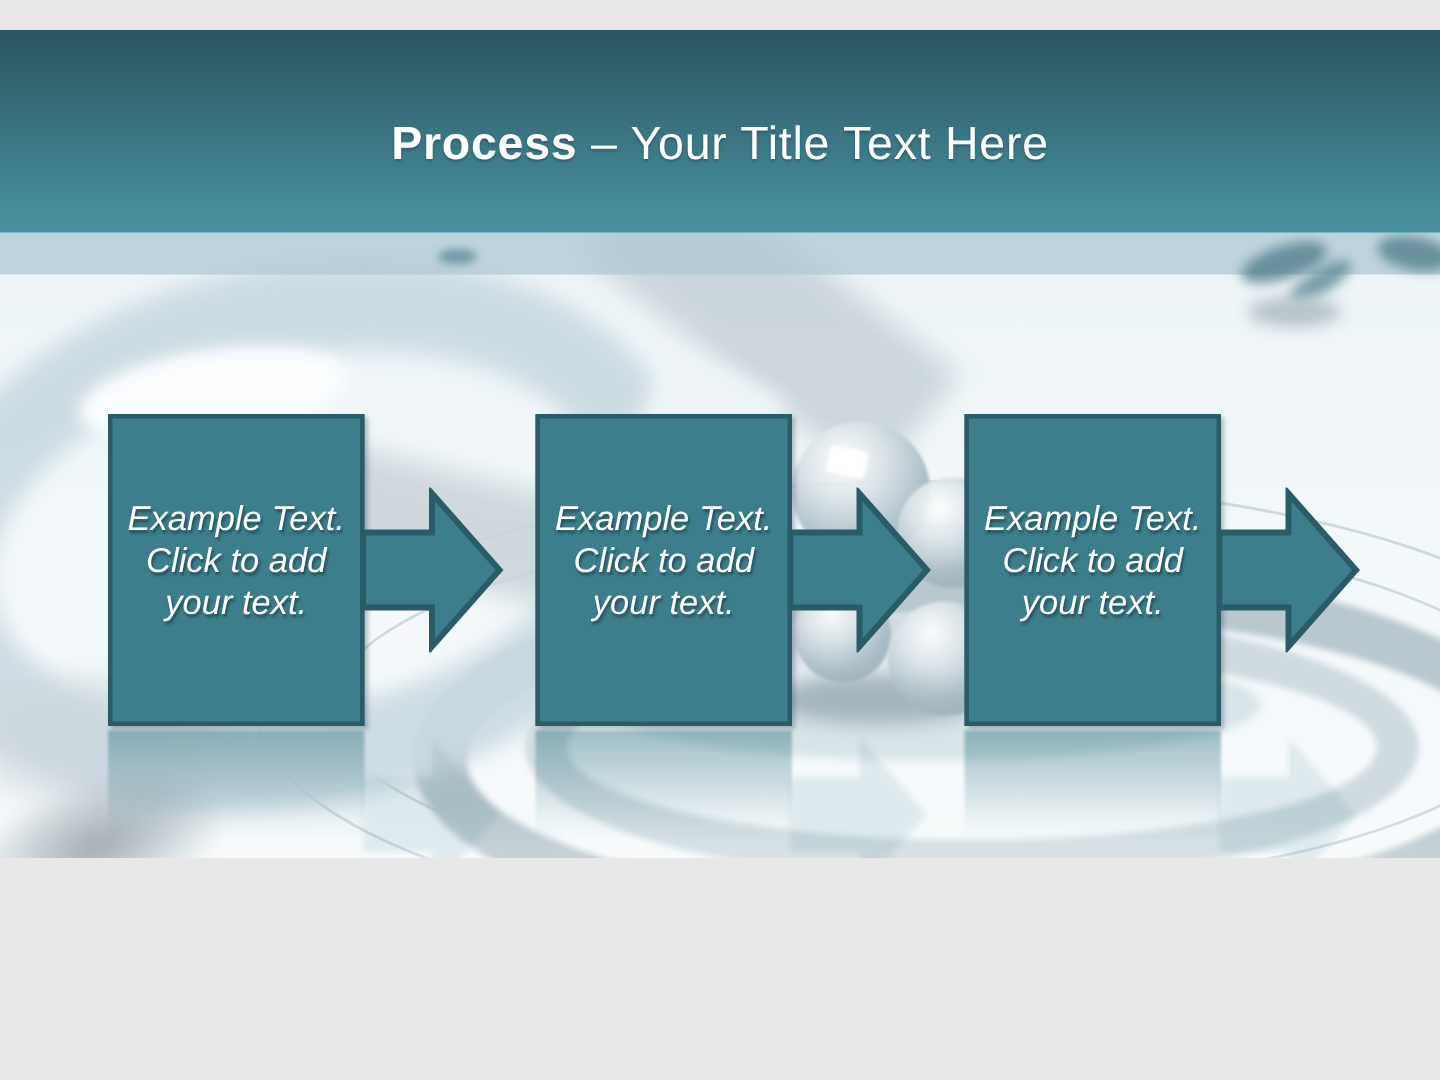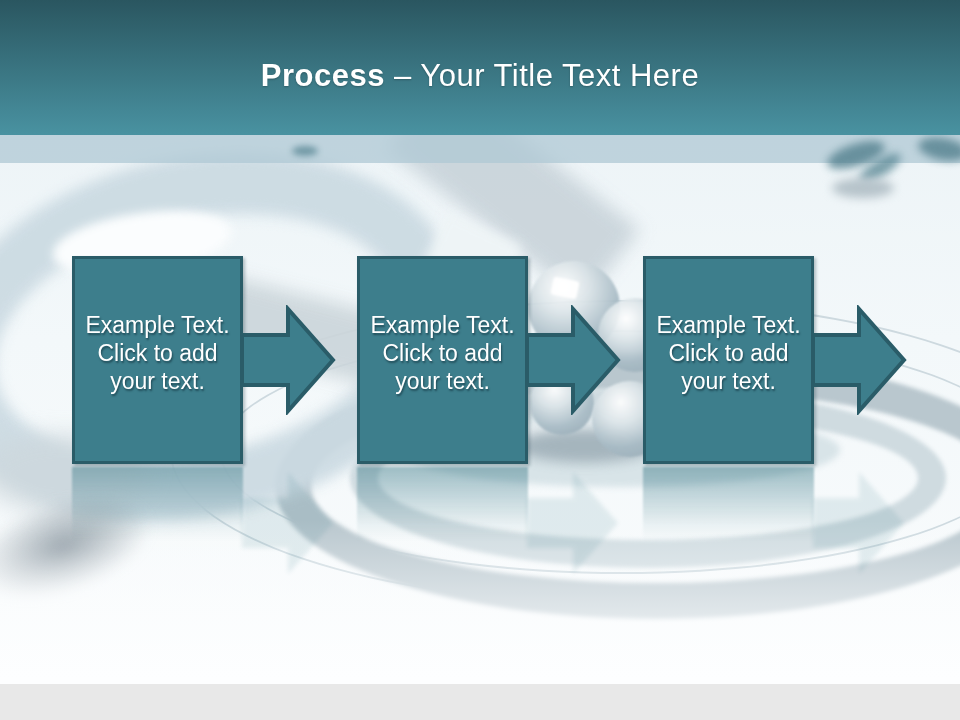--- a/index.html
+++ b/index.html
@@ -1,16 +1,16 @@
 <!DOCTYPE html>
 <html style="--shape-fill: #3d7e8c; --shape-border: #2a5c68; --header-top: #2a5660; --header-bottom: #4992a1; --title-text: #ffffff;"><head>
 <meta charset="utf-8">
 <style>
   html,body{margin:0;padding:0;background:#e8e8e8;font-family:"Liberation Sans",sans-serif;}
-  .slide{position:relative;width:960px;height:684px;overflow:hidden;background:#7dd3fc;}
+  .slide{position:relative;width:960px;height:552px;overflow:hidden;background:#7dd3fc;margin-top:20px;}
 
   
   .photo{position:absolute;left:0;top:135px;width:960px;height:585px;overflow:hidden;
          background:linear-gradient(180deg,#edf4f7 0%,#f3f8fa 35%,#fafcfd 100%);}
   .photo *{position:absolute;}
   .magnet-ring{left:-70px;top:22px;width:410px;height:235px;border:62px solid #cbdae2;
                border-radius:50%;filter:blur(7px);transform:rotate(-12deg);opacity:.92;}
   .magnet-hole{left:52px;top:78px;width:180px;height:60px;background:#fbfdfe;border-radius:50%;
                filter:blur(5px);transform:rotate(-8deg);}
   .magnet-arm-upper{left:388px;top:8px;width:250px;height:92px;background:#c6d1d8;
@@ -63,21 +63,21 @@
   .title{margin:0;padding-top:16px;color:var(--title-text);font-size:31px;font-weight:400;
          letter-spacing:.5px;text-shadow:0 1px 2px rgba(0,0,0,.25);}
   .title .t-bold{font-weight:700;}
 
   
   .layer{position:absolute;left:0;top:0;width:960px;height:720px;z-index:5;}
   .step-box{position:absolute;top:256px;width:171px;height:208px;box-sizing:border-box;
             background:var(--shape-fill);border:3px solid var(--shape-border);
             box-shadow:2px 2px 3px rgba(30,60,70,.3);
             display:flex;flex-direction:column;align-items:center;padding-top:52px;cursor:pointer;}
-  .step-box .line{color:#fff;font-size:23px;line-height:28px;
+  .step-box .line{color:#fff;font-style:italic;font-size:23px;line-height:28px;
             text-shadow:1px 2px 2px rgba(10,35,45,.55);white-space:nowrap;}
   .box-1{left:72px;} .box-2{left:357px;} .box-3{left:643px;}
   .arrow{position:absolute;top:305px;width:96px;height:110px;}
   .arrow-1{left:240px;} .arrow-2{left:525px;} .arrow-3{left:811px;}
   .arrow polygon{fill:var(--shape-fill);stroke:var(--shape-border);stroke-width:4;stroke-linejoin:miter;}
   .reflection{position:absolute;top:467px;width:171px;height:74px;filter:blur(1px);
             background:linear-gradient(180deg,rgba(62,124,138,.48) 0%,rgba(62,124,138,.06) 80%,rgba(62,124,138,0) 100%);}
   .refl-1{left:72px;} .refl-2{left:357px;} .refl-3{left:643px;}
   .arrow-refl{position:absolute;top:468px;width:96px;height:110px;opacity:.12;
               transform:scaleY(-1);filter:blur(2px);}

